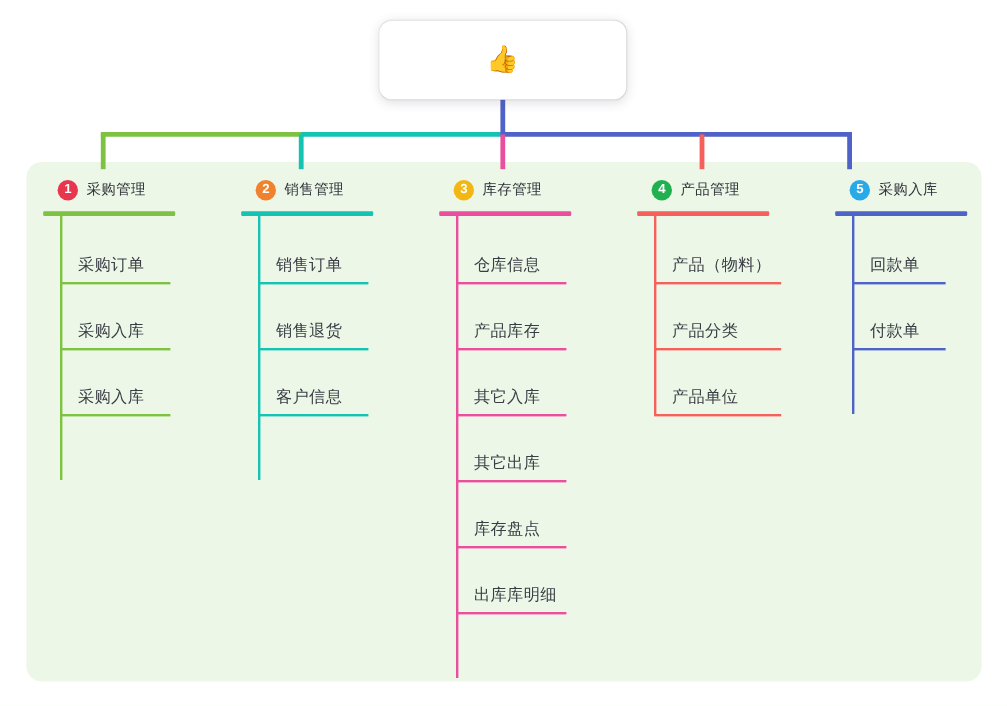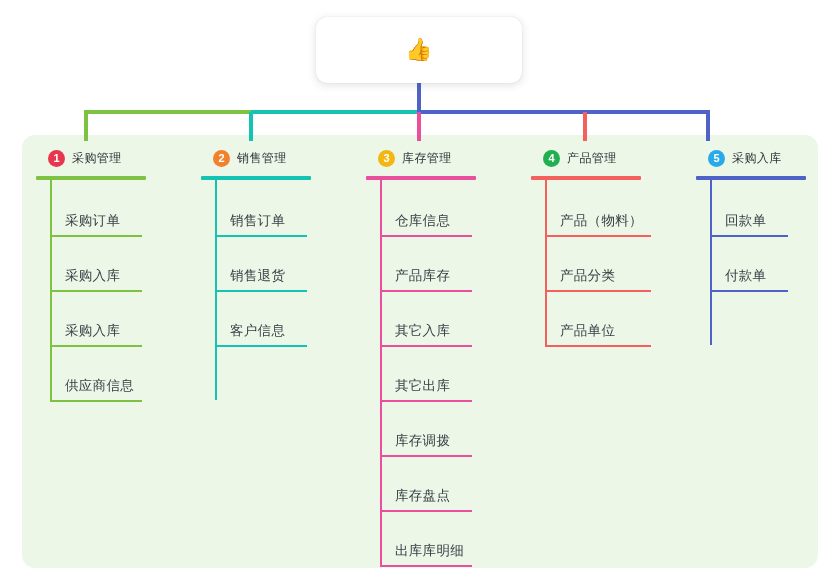--- a/index.html
+++ b/index.html
@@ -173,24 +173,20 @@
           <div class="leaf-rule" style="background: rgb(125, 194, 66); width: 92px;"></div>
         </div>
         <div class="leaf">
           <span class="leaf-text">采购入库</span>
           <div class="leaf-rule" style="background: rgb(125, 194, 66); width: 92px;"></div>
         </div>
         <div class="leaf">
           <span class="leaf-text">采购入库</span>
           <div class="leaf-rule" style="background: rgb(125, 194, 66); width: 92px;"></div>
         </div>
-        <div class="leaf">
-          <span class="leaf-text">供应商信息</span>
-          <div class="leaf-rule" style="background: rgb(125, 194, 66); width: 92px;"></div>
-        </div>
       </div>
     </div>
     <div class="column" style="left: 201px;">
       <div class="col-header">
         <span class="badge" style="background: rgb(240, 130, 46);">2</span>
         <span class="col-title">销售管理</span>
       </div>
       <div class="header-rule" style="background: rgb(20, 195, 178); width: 110px;"></div>
       <div class="leaf-wrap">
         <div class="trunk" style="background: rgb(20, 195, 178); height: 220px;"></div>
@@ -226,24 +222,20 @@
         </div>
         <div class="leaf">
           <span class="leaf-text">其它入库</span>
           <div class="leaf-rule" style="background: rgb(234, 79, 157); width: 92px;"></div>
         </div>
         <div class="leaf">
           <span class="leaf-text">其它出库</span>
           <div class="leaf-rule" style="background: rgb(234, 79, 157); width: 92px;"></div>
         </div>
         <div class="leaf">
-          <span class="leaf-text">库存调拨</span>
-          <div class="leaf-rule" style="background: rgb(234, 79, 157); width: 92px;"></div>
-        </div>
-        <div class="leaf">
           <span class="leaf-text">库存盘点</span>
           <div class="leaf-rule" style="background: rgb(234, 79, 157); width: 92px;"></div>
         </div>
         <div class="leaf">
           <span class="leaf-text">出库库明细</span>
           <div class="leaf-rule" style="background: rgb(234, 79, 157); width: 92px;"></div>
         </div>
       </div>
     </div>
     <div class="column" style="left: 531px;">

